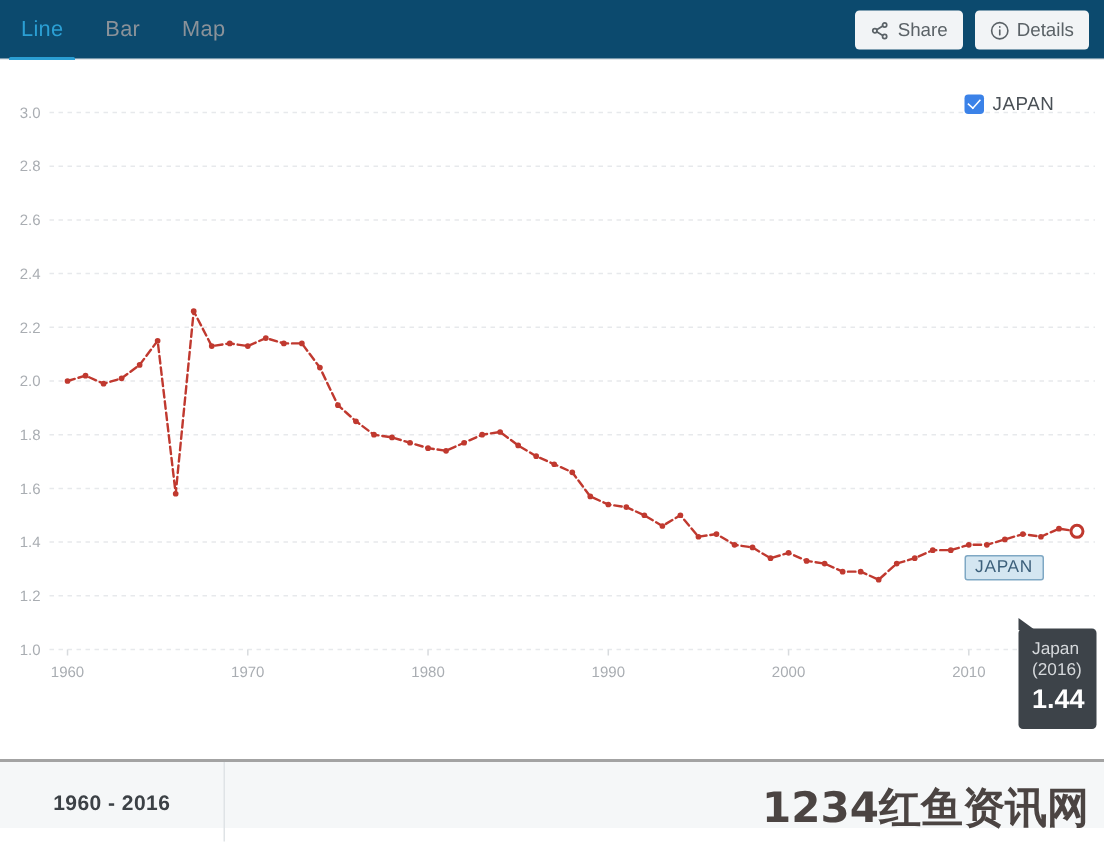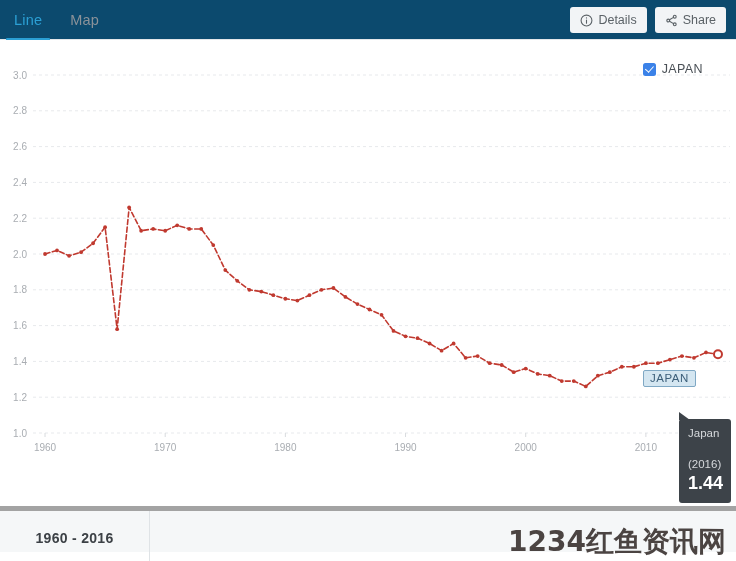--- a/index.html
+++ b/index.html
@@ -156,36 +156,36 @@
   }
   .tooltip::before {
     content: "";
     position: absolute;
     left: 0; top: -7px;
     border-left: 0 solid transparent;
     border-right: 11px solid transparent;
     border-bottom: 8px solid #3d4349;
   }
   .tt-name { font-size: 11.5px; line-height: 14px; }
-  .tt-year { font-size: 11.5px; line-height: 15px; margin-top: 17px; }
+  .tt-year { font-size: 11.5px; line-height: 15px; }
   .tt-val {
     font-size: 18px;
     font-weight: bold;
     color: #ffffff;
     line-height: 21px;
     margin-top: 1px;
   }
 
   
   .bottom-bar {
     position: absolute;
     left: 0; top: 506px;
     width: 736px; height: 46px;
     background: #f5f7f8;
-    border-top: 5px solid #a3a3a3;
+    border-top: 2px solid #a3a3a3;
     box-sizing: border-box;
   }
   .range-cell {
     position: absolute;
     left: 0; top: 0;
     width: 150px; height: 54px;
     border-right: 1px solid #dfe3e6;
     display: flex;
     align-items: center;
     justify-content: center;
@@ -210,46 +210,49 @@
 </style>
 </head>
 <body>
 
 <div class="toolbar">
   <div class="tabs">
     <div class="tab active">
       <span>Line</span>
     </div>
     <div class="tab">
+      <span>Bar</span>
+    </div>
+    <div class="tab">
       <span>Map</span>
     </div>
   </div>
 
   <div class="tool-btns">
-    <div class="tbtn">
-      <span class="ic">
-        <svg width="13" height="13" viewBox="0 0 24 24" fill="none" stroke="#5b6267" stroke-width="2" stroke-linecap="round">
-          <circle cx="12" cy="12" r="10"></circle>
-            <line x1="12" y1="11" x2="12" y2="17"></line>
-            <circle cx="12" cy="7.3" r="1.1" fill="#5b6267" stroke="none"></circle>
-        </svg>
-      </span>
-      <span>Details</span>
-    </div>
     <div class="tbtn">
       <span class="ic">
         <svg width="13" height="13" viewBox="0 0 24 24" fill="none" stroke="#5b6267" stroke-width="2.1" stroke-linecap="round" stroke-linejoin="round">
           <circle cx="18" cy="5" r="2.6"></circle>
             <circle cx="6" cy="12" r="2.6"></circle>
             <circle cx="18" cy="19" r="2.6"></circle>
           <line x1="8.3" y1="10.8" x2="15.7" y2="6.2"></line>
             <line x1="8.3" y1="13.2" x2="15.7" y2="17.8"></line>
         </svg>
       </span>
       <span>Share</span>
+    </div>
+    <div class="tbtn">
+      <span class="ic">
+        <svg width="13" height="13" viewBox="0 0 24 24" fill="none" stroke="#5b6267" stroke-width="2" stroke-linecap="round">
+          <circle cx="12" cy="12" r="10"></circle>
+            <line x1="12" y1="11" x2="12" y2="17"></line>
+            <circle cx="12" cy="7.3" r="1.1" fill="#5b6267" stroke="none"></circle>
+        </svg>
+      </span>
+      <span>Details</span>
     </div>
   </div>
 </div>
 
 <div class="chart-wrap">
   <svg class="chart-svg" id="chart" width="736" height="465">
       <line x1="33" y1="393" x2="730" y2="393" stroke="#e7e9ec" stroke-width="1" stroke-dasharray="3 3"></line>
       <text x="27" y="396.5" text-anchor="end" font-size="10" fill="#a9adb2" font-family="&quot;Liberation Sans&quot;, sans-serif">1.0</text>
       <line x1="33" y1="357.2" x2="730" y2="357.2" stroke="#e7e9ec" stroke-width="1" stroke-dasharray="3 3"></line>
       <text x="27" y="360.7" text-anchor="end" font-size="10" fill="#a9adb2" font-family="&quot;Liberation Sans&quot;, sans-serif">1.2</text>

